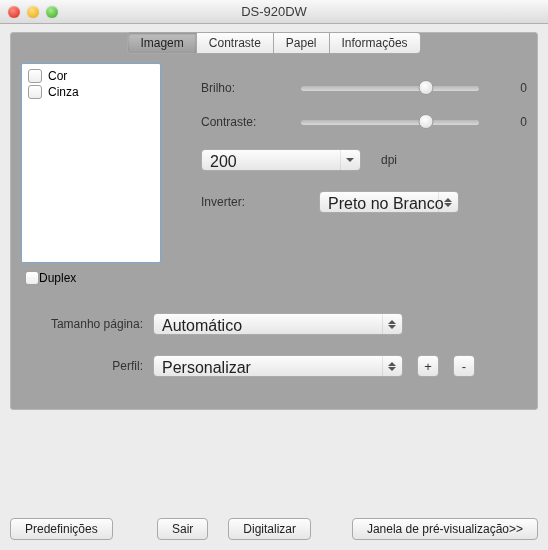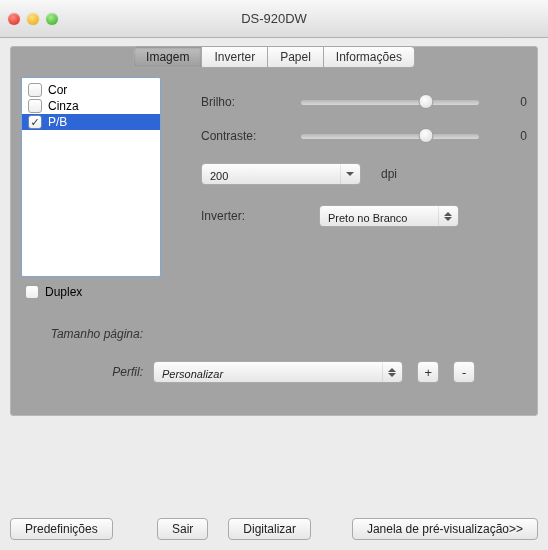--- a/index.html
+++ b/index.html
@@ -7,21 +7,21 @@
     margin: 0;
     padding: 0;
     font-family: "Lucida Grande", "Helvetica Neue", Arial, sans-serif;
     font-size: 12px;
     background: #ececec;
     width: 548px;
     height: 550px;
     overflow: hidden;
   }
   .titlebar {
-    height: 38px;
+    height: 24px;
     background: linear-gradient(to bottom, #f8f8f8, #dcdcdc);
     border-bottom: 1px solid #b0b0b0;
     display: flex;
     align-items: center;
     position: relative;
   }
   .traffic {
     display: flex;
     gap: 7px;
     padding-left: 8px;
@@ -160,21 +160,21 @@
   }
   .combo {
     height: 22px;
     background: linear-gradient(to bottom, #fdfdfd, #e6e6e6);
     border: 1px solid #aaa;
     border-radius: 4px;
     display: flex;
     align-items: center;
     padding: 4px 20px 0 8px;
     position: relative;
-    font-size: 11px;
+    font-size: 16px;
     color: #222;
     white-space: nowrap;
     overflow: hidden;
   }
   .combo .caret {
     position: absolute;
     right: 2px;
     top: 0;
     bottom: 0;
     width: 18px;
@@ -187,26 +187,24 @@
     pointer-events: none;
   }
   .ar { width:0;height:0;border-left:4px solid transparent;border-right:4px solid transparent;}
   .ar.up { border-bottom:4px solid #555;}
   .ar.dn { border-top:4px solid #555;}
   .combo.single .caret { gap:0; }
   .unit { font-size: 12px; color: #333; margin-left: 10px; }
   .duplex-row {
     display: flex;
     align-items: flex-start;
-    gap: 6px;
     padding: 8px 14px 0 14px;
   }
   .mid {
     padding: 28px 22px 0 22px;
-    font-style: italic;
   }
   .mid .row-label { width: 110px; text-align: right; }
   .sq-btn {
     width: 22px; height: 22px;
     background: linear-gradient(to bottom, #fdfdfd, #e6e6e6);
     border: 1px solid #aaa;
     border-radius: 4px;
     display: inline-flex;
     align-items: center;
     justify-content: center;
@@ -246,38 +244,34 @@
     <div class="tl yel"></div>
     <div class="tl grn"></div>
   </div>
   <div class="title">DS-920DW</div>
 </div>
 
 <div class="content">
   <div class="inner-panel">
     <div class="tabs">
       <div class="tab active">Imagem</div>
-      <div class="tab">Inverter</div>
+      <div class="tab">Contraste</div>
       <div class="tab">Papel</div>
       <div class="tab">Informações</div>
     </div>
 
     <div class="upper">
       <div class="listbox">
         <div class="list-item">
           <span class="chk"></span>
           <span>Cor</span>
         </div>
         <div class="list-item">
           <span class="chk"></span>
           <span>Cinza</span>
-        </div>
-        <div class="list-item selected">
-          <span class="chk on"></span>
-          <span>P/B</span>
         </div>
       </div>
 
       <div class="controls">
         <div class="row">
           <div class="row-label">Brilho:</div>
           <div class="slider-wrap">
             <div class="slider-track">
               <div class="slider-thumb"></div>
             </div>
@@ -319,20 +313,27 @@
     </div>
 
     <div class="duplex-row">
       <span class="chk"></span>
       <span>Duplex</span>
     </div>
 
     <div class="mid">
       <div class="row">
         <div class="row-label">Tamanho página:</div>
+        <div class="combo" style="width:250px">
+          <span>Automático</span>
+          <span class="caret">
+              <span class="ar up"></span>
+              <span class="ar dn"></span>
+            </span>
+        </div>
       </div>
 
       <div class="row">
         <div class="row-label">Perfil:</div>
         <div class="combo" style="width:250px">
           <span>Personalizar</span>
           <span class="caret">
               <span class="ar up"></span>
               <span class="ar dn"></span>
             </span>

